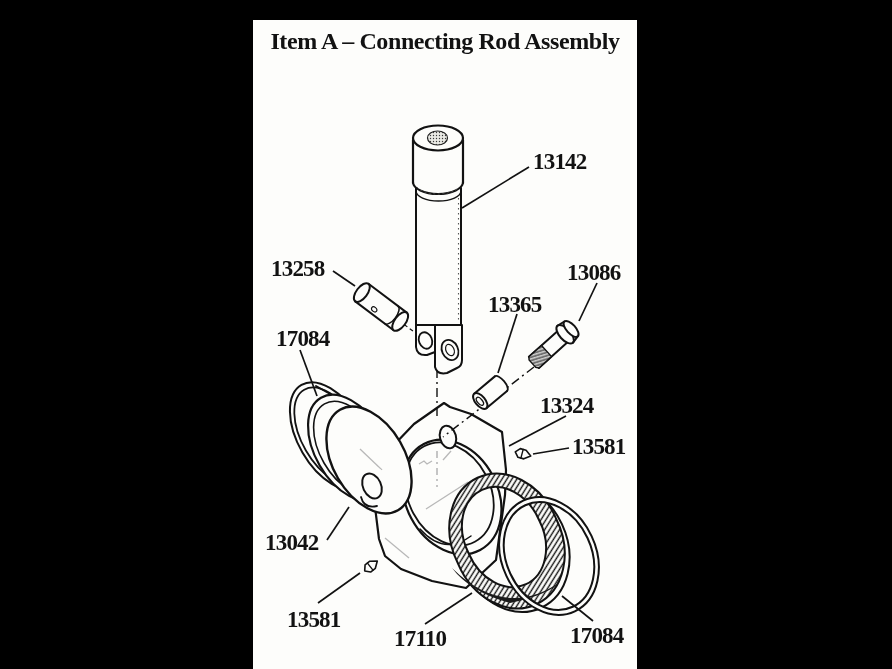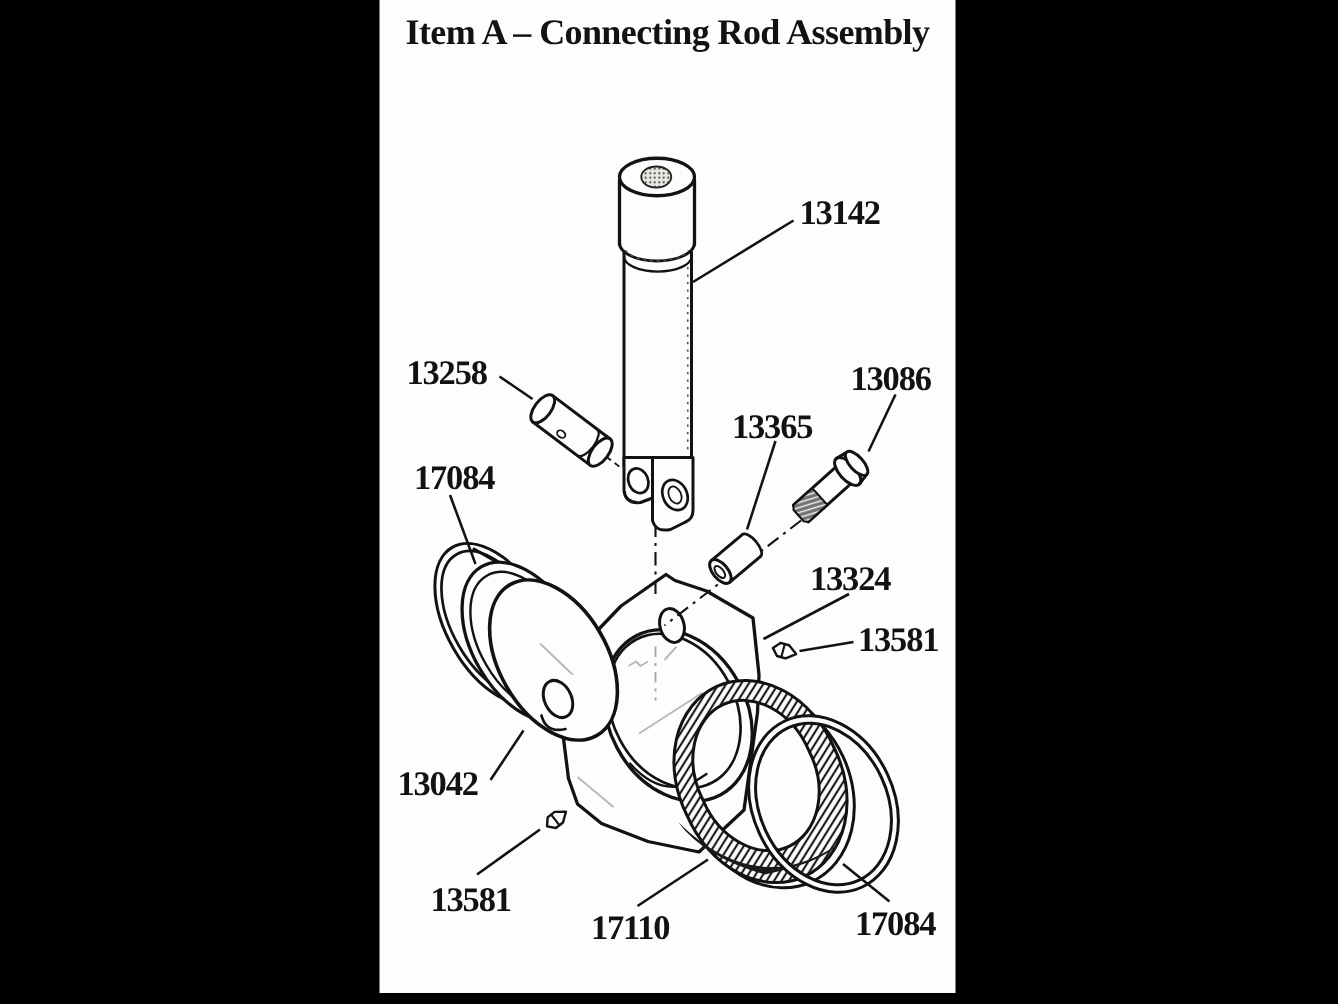--- a/index.html
+++ b/index.html
@@ -1,16 +1,16 @@
 <!DOCTYPE html>
 <html><head>
 <meta charset="utf-8">
 <style>
   html,body{margin:0;padding:0;background:#000;width:892px;height:669px;overflow:hidden;}
-  .stage{position:relative;width:892px;height:479px;background:#000;}
+  .stage{position:relative;width:892px;height:479px;background:#000;margin-top:20px;}
   svg{position:absolute;left:0;top:0;}
   .ttl{font-family:"Liberation Serif",serif;font-weight:bold;font-size:24px;letter-spacing:-0.4px;fill:#121212;}
   .lbl{font-family:"Liberation Serif",serif;font-weight:bold;font-size:23px;letter-spacing:-0.8px;fill:#121212;}
   .ln{stroke:#121212;fill:none;stroke-linecap:round;stroke-linejoin:round;}
   .w{fill:#fdfdfb;}
   .ld{stroke:#121212;stroke-width:1.7;fill:none;}
   .cdash{stroke:#121212;stroke-width:1.4;fill:none;stroke-dasharray:9 4 2 4;}
   .faint{stroke:#b8b8b8;stroke-width:1.3;fill:none;}
 </style>
 </head>

